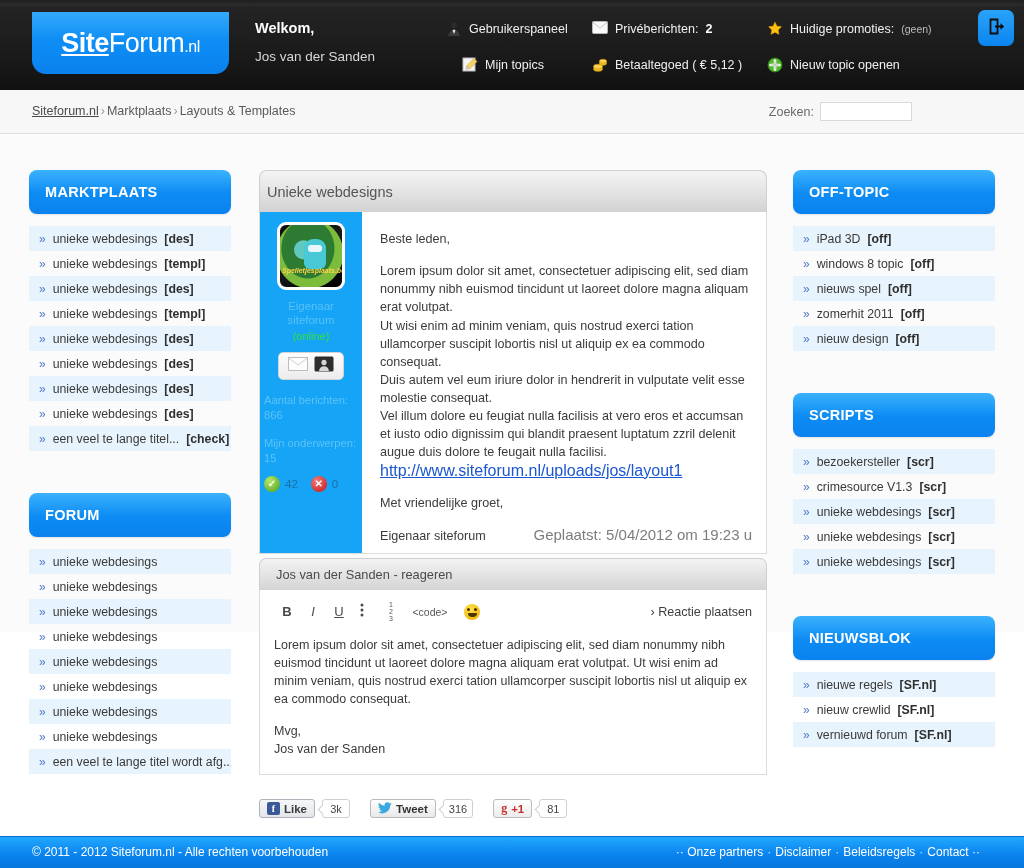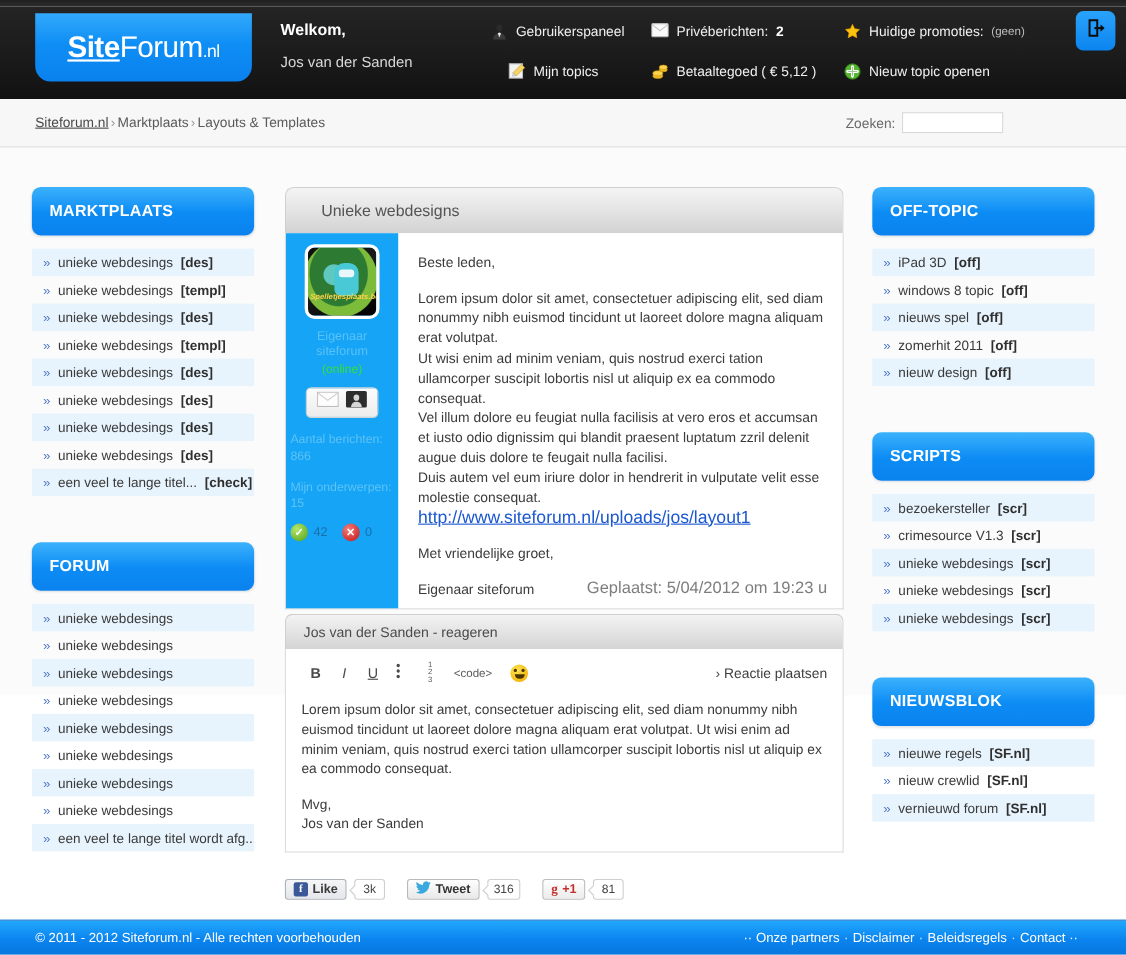--- a/index.html
+++ b/index.html
@@ -113,21 +113,21 @@
   .blockrow.alt { background: #e8f4fd; }
   .blockrow .chev { color:#4f78c8; margin-right: 7px; font-size: 12px; }
   .blockrow .tag { font-weight: bold; color:#2f2f2f; margin-left: 7px; }
   .gap { height: 42px; }
 
   
   .panelhead {
     height: 42px; border-radius: 8px 8px 0 0;
     background: linear-gradient(180deg,#f4f4f4 0%, #e3e3e3 52%, #d2d2d2 100%);
     border: 1px solid #cfcfcf; border-bottom:none;
-    display:flex; align-items:center; padding-left:32px;
+    display:flex; align-items:center; padding-left:7px;
     color:#545454; font-size: 14.5px;
   }
   .postwrap {
     display:flex; background:#fff;
     border:1px solid #dcdcdc; border-top:none;
   }
   .profile {
     width: 102px; flex:0 0 102px;
     background:#16a4f6; padding: 10px 8px 10px 8px;
     display:flex; flex-direction:column; align-items:center;
@@ -494,22 +494,22 @@
           <span class="badge no" style="margin-left:8px;">✕</span>
           <span class="num">0</span>
         </div>
       </div>
 
       <div class="postbody">
         <p>Beste leden,</p>
         <div class="spacer"></div>
         <p>Lorem ipsum dolor sit amet, consectetuer adipiscing elit, sed diam nonummy nibh euismod tincidunt ut laoreet dolore magna aliquam erat volutpat.</p>
         <p>Ut wisi enim ad minim veniam, quis nostrud exerci tation ullamcorper suscipit lobortis nisl ut aliquip ex ea commodo consequat.</p>
+        <p>Duis autem vel eum iriure dolor in hendrerit in vulputate velit esse molestie consequat.</p>
         <p>Vel illum dolore eu feugiat nulla facilisis at vero eros et accumsan et iusto odio dignissim qui blandit praesent luptatum zzril delenit augue duis dolore te feugait nulla facilisi.</p>
-        <p>Duis autem vel eum iriure dolor in hendrerit in vulputate velit esse molestie consequat.</p>
         <a class="inlink">http://www.siteforum.nl/uploads/jos/layout1</a>
         <div class="spacer"></div>
         <p>Met vriendelijke groet,</p>
         <div class="signrow">
           <span class="sig">Eigenaar siteforum</span>
           <span class="stamp">Geplaatst: 5/04/2012 om 19:23 u</span>
         </div>
       </div>
     </div>
 

